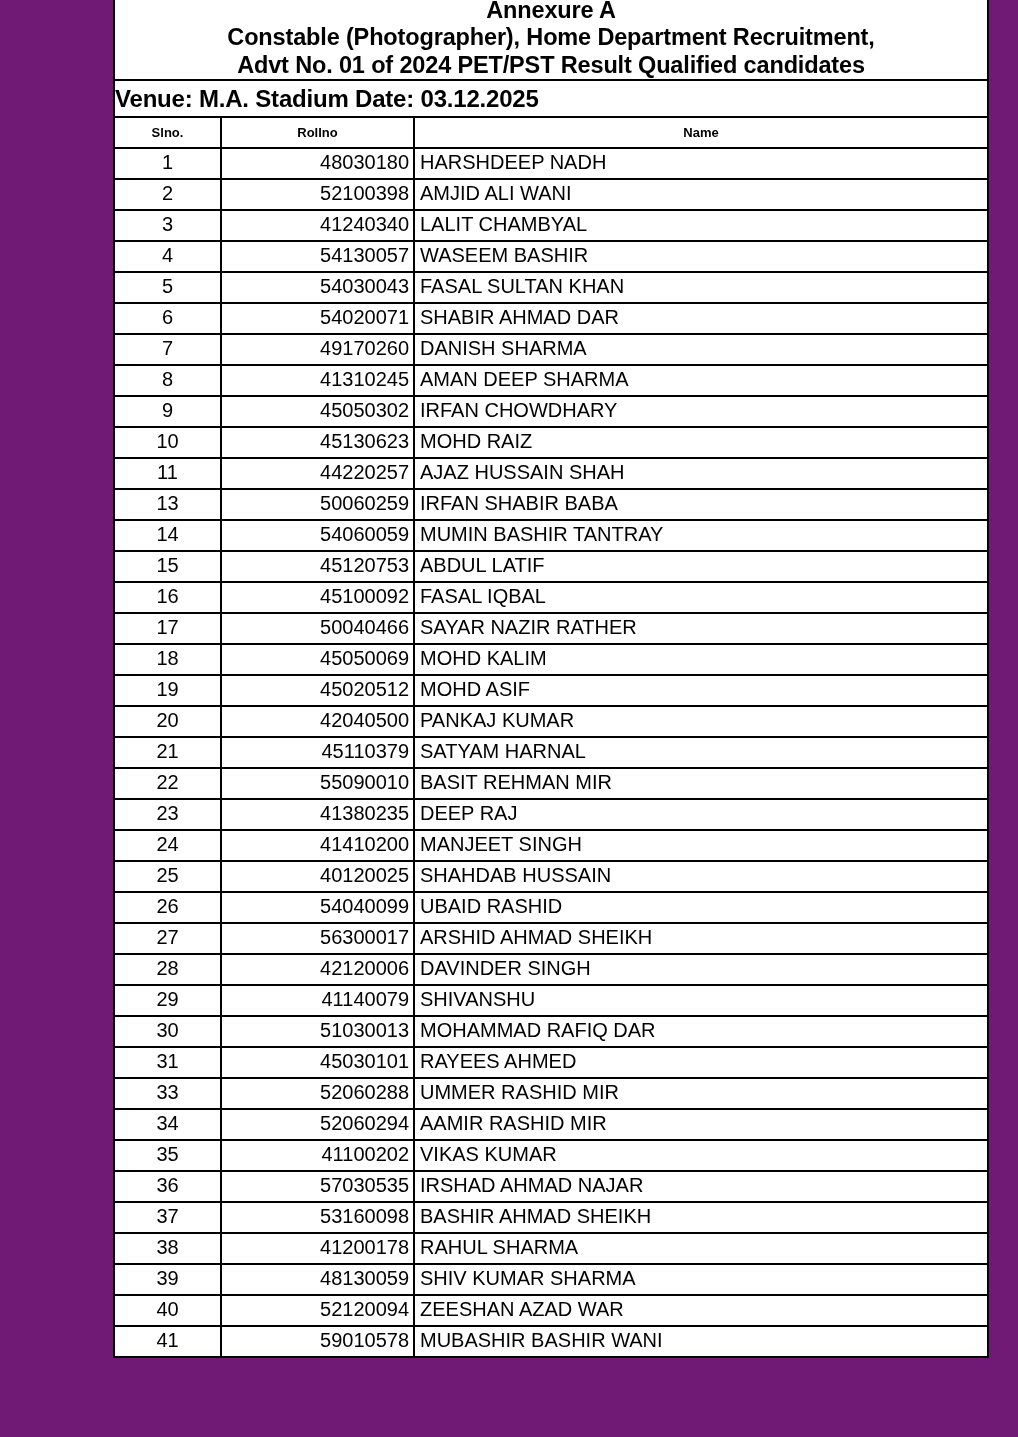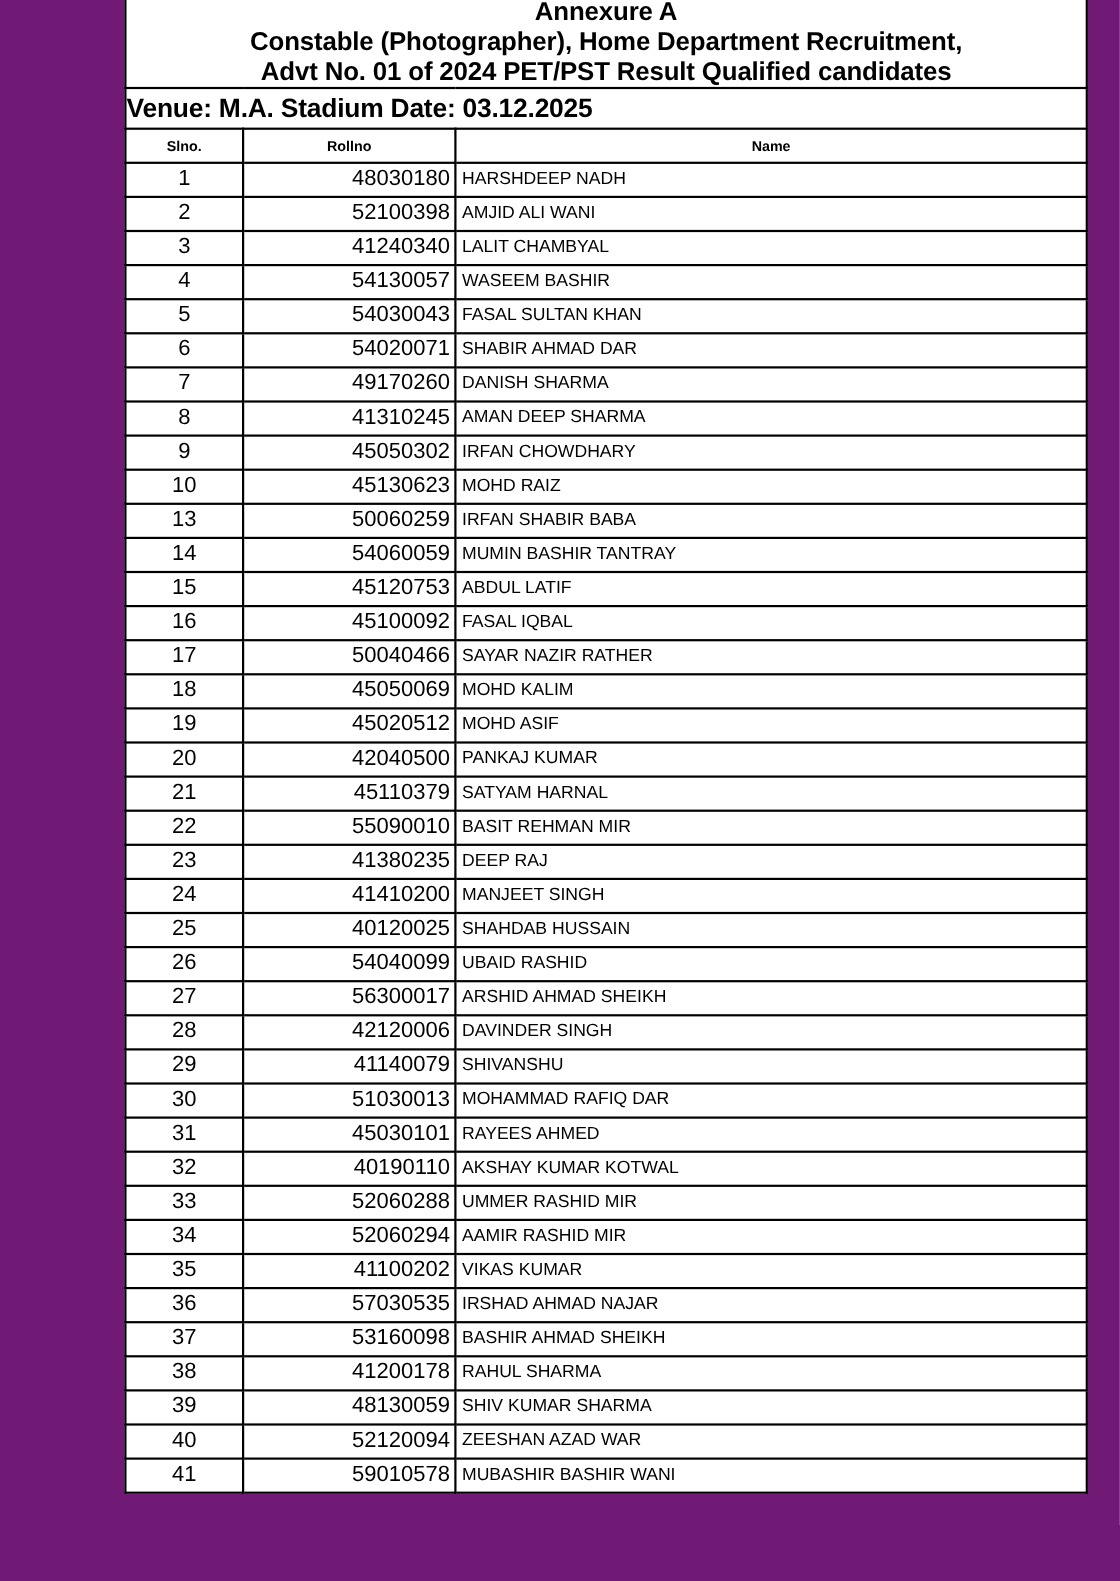--- a/index.html
+++ b/index.html
@@ -94,21 +94,21 @@
     font-size: 20px;
     padding-bottom: 2px;
   }
   td.cell-roll {
     text-align: right;
     font-size: 20px;
     padding: 0 4px 2px 0;
   }
   td.cell-name {
     text-align: left;
-    font-size: 16px;
+    font-size: 20px;
     padding: 0 4px 2px 5px;
     white-space: nowrap;
     overflow: hidden;
   }
 </style>
 </head>
 <body>
 
 <div class="page">
 
@@ -182,20 +182,25 @@
           <td class="cell-slno">9</td>
           <td class="cell-roll">45050302</td>
           <td class="cell-name">IRFAN CHOWDHARY</td>
         </tr>
         <tr>
           <td class="cell-slno">10</td>
           <td class="cell-roll">45130623</td>
           <td class="cell-name">MOHD RAIZ</td>
         </tr>
         <tr>
+          <td class="cell-slno">11</td>
+          <td class="cell-roll">44220257</td>
+          <td class="cell-name">AJAZ HUSSAIN SHAH</td>
+        </tr>
+        <tr>
           <td class="cell-slno">13</td>
           <td class="cell-roll">50060259</td>
           <td class="cell-name">IRFAN SHABIR BABA</td>
         </tr>
         <tr>
           <td class="cell-slno">14</td>
           <td class="cell-roll">54060059</td>
           <td class="cell-name">MUMIN BASHIR TANTRAY</td>
         </tr>
         <tr>
@@ -277,25 +282,20 @@
           <td class="cell-slno">30</td>
           <td class="cell-roll">51030013</td>
           <td class="cell-name">MOHAMMAD RAFIQ DAR</td>
         </tr>
         <tr>
           <td class="cell-slno">31</td>
           <td class="cell-roll">45030101</td>
           <td class="cell-name">RAYEES AHMED</td>
         </tr>
         <tr>
-          <td class="cell-slno">32</td>
-          <td class="cell-roll">40190110</td>
-          <td class="cell-name">AKSHAY KUMAR KOTWAL</td>
-        </tr>
-        <tr>
           <td class="cell-slno">33</td>
           <td class="cell-roll">52060288</td>
           <td class="cell-name">UMMER RASHID MIR</td>
         </tr>
         <tr>
           <td class="cell-slno">34</td>
           <td class="cell-roll">52060294</td>
           <td class="cell-name">AAMIR RASHID MIR</td>
         </tr>
         <tr>

